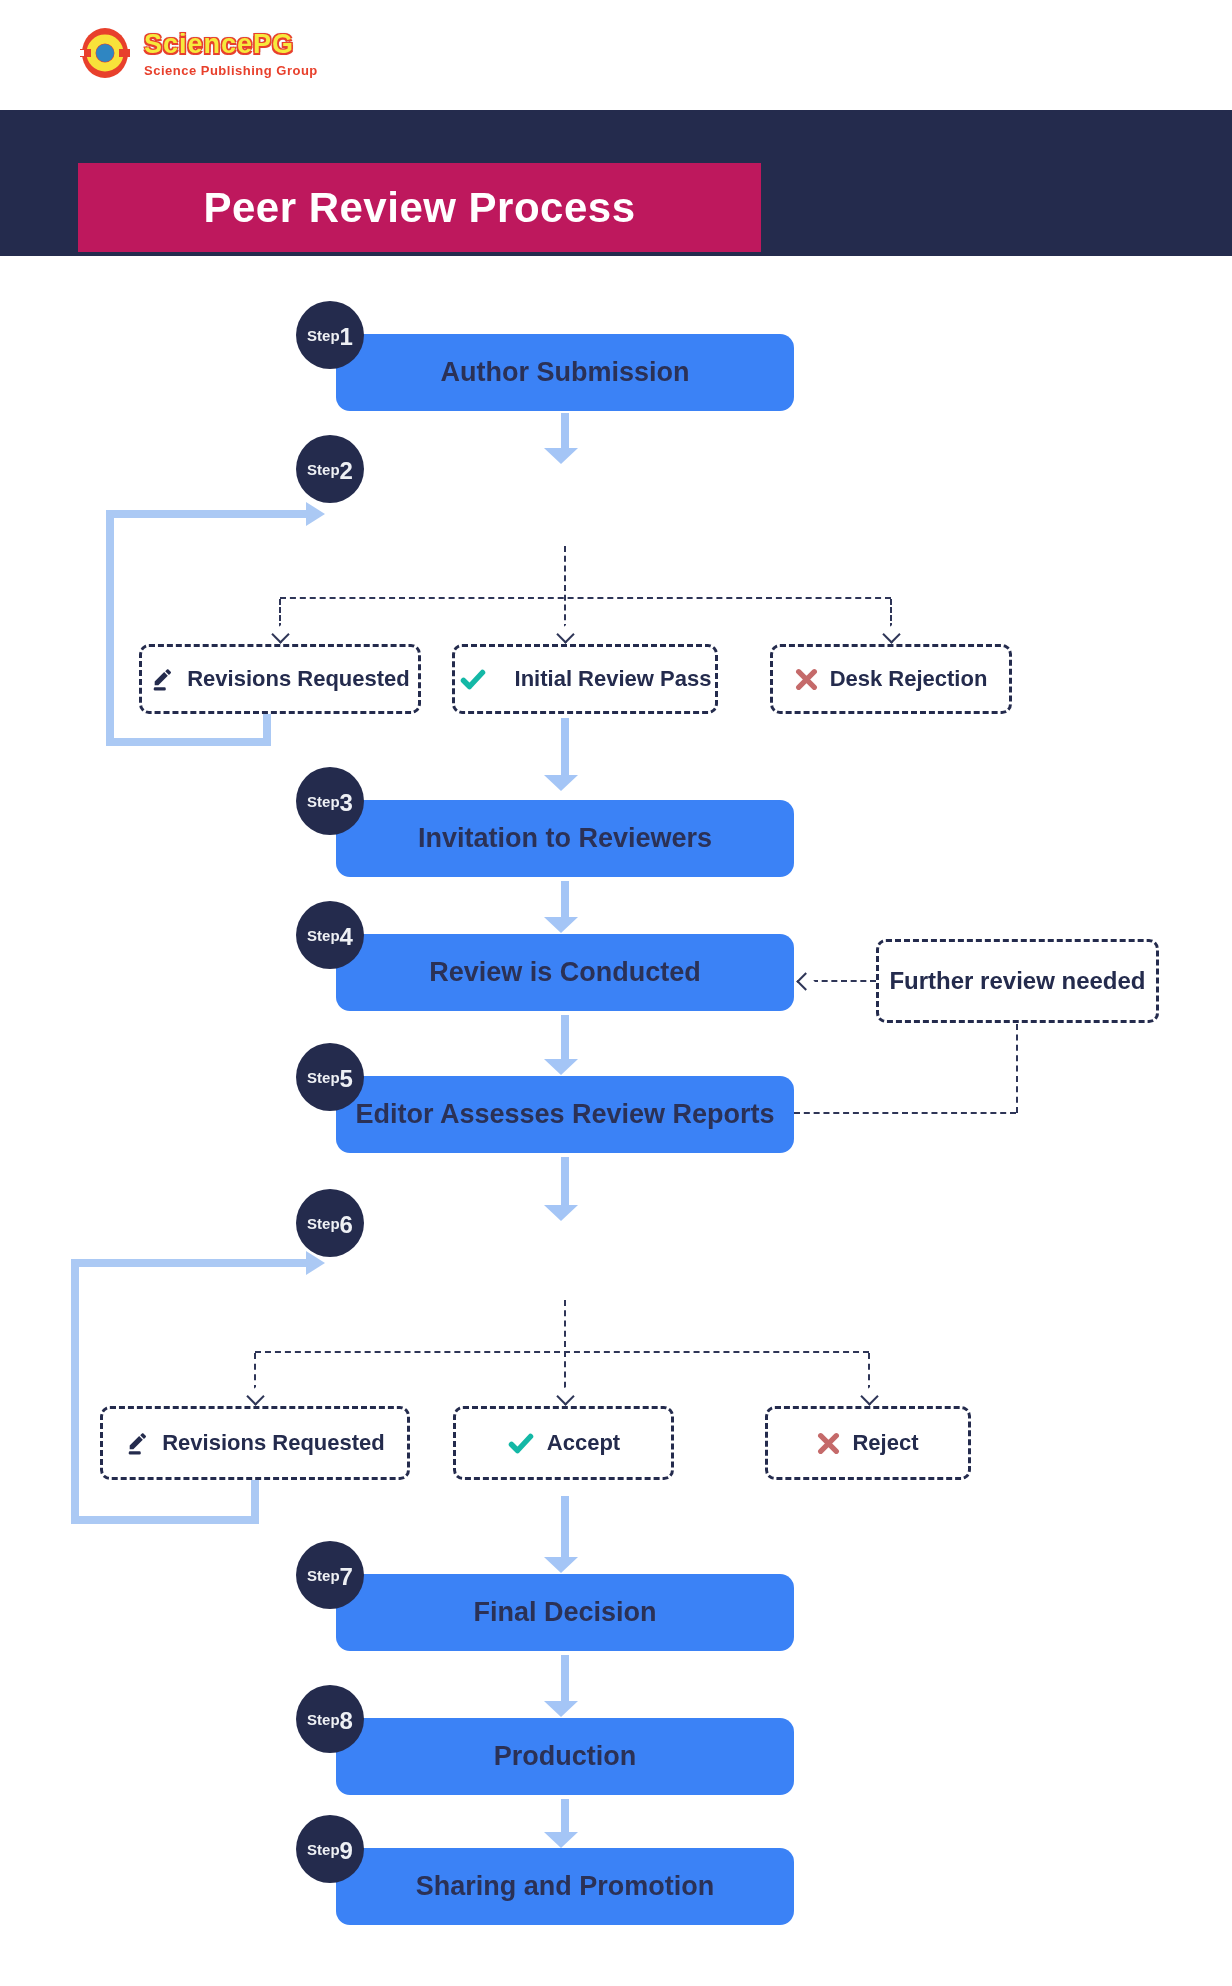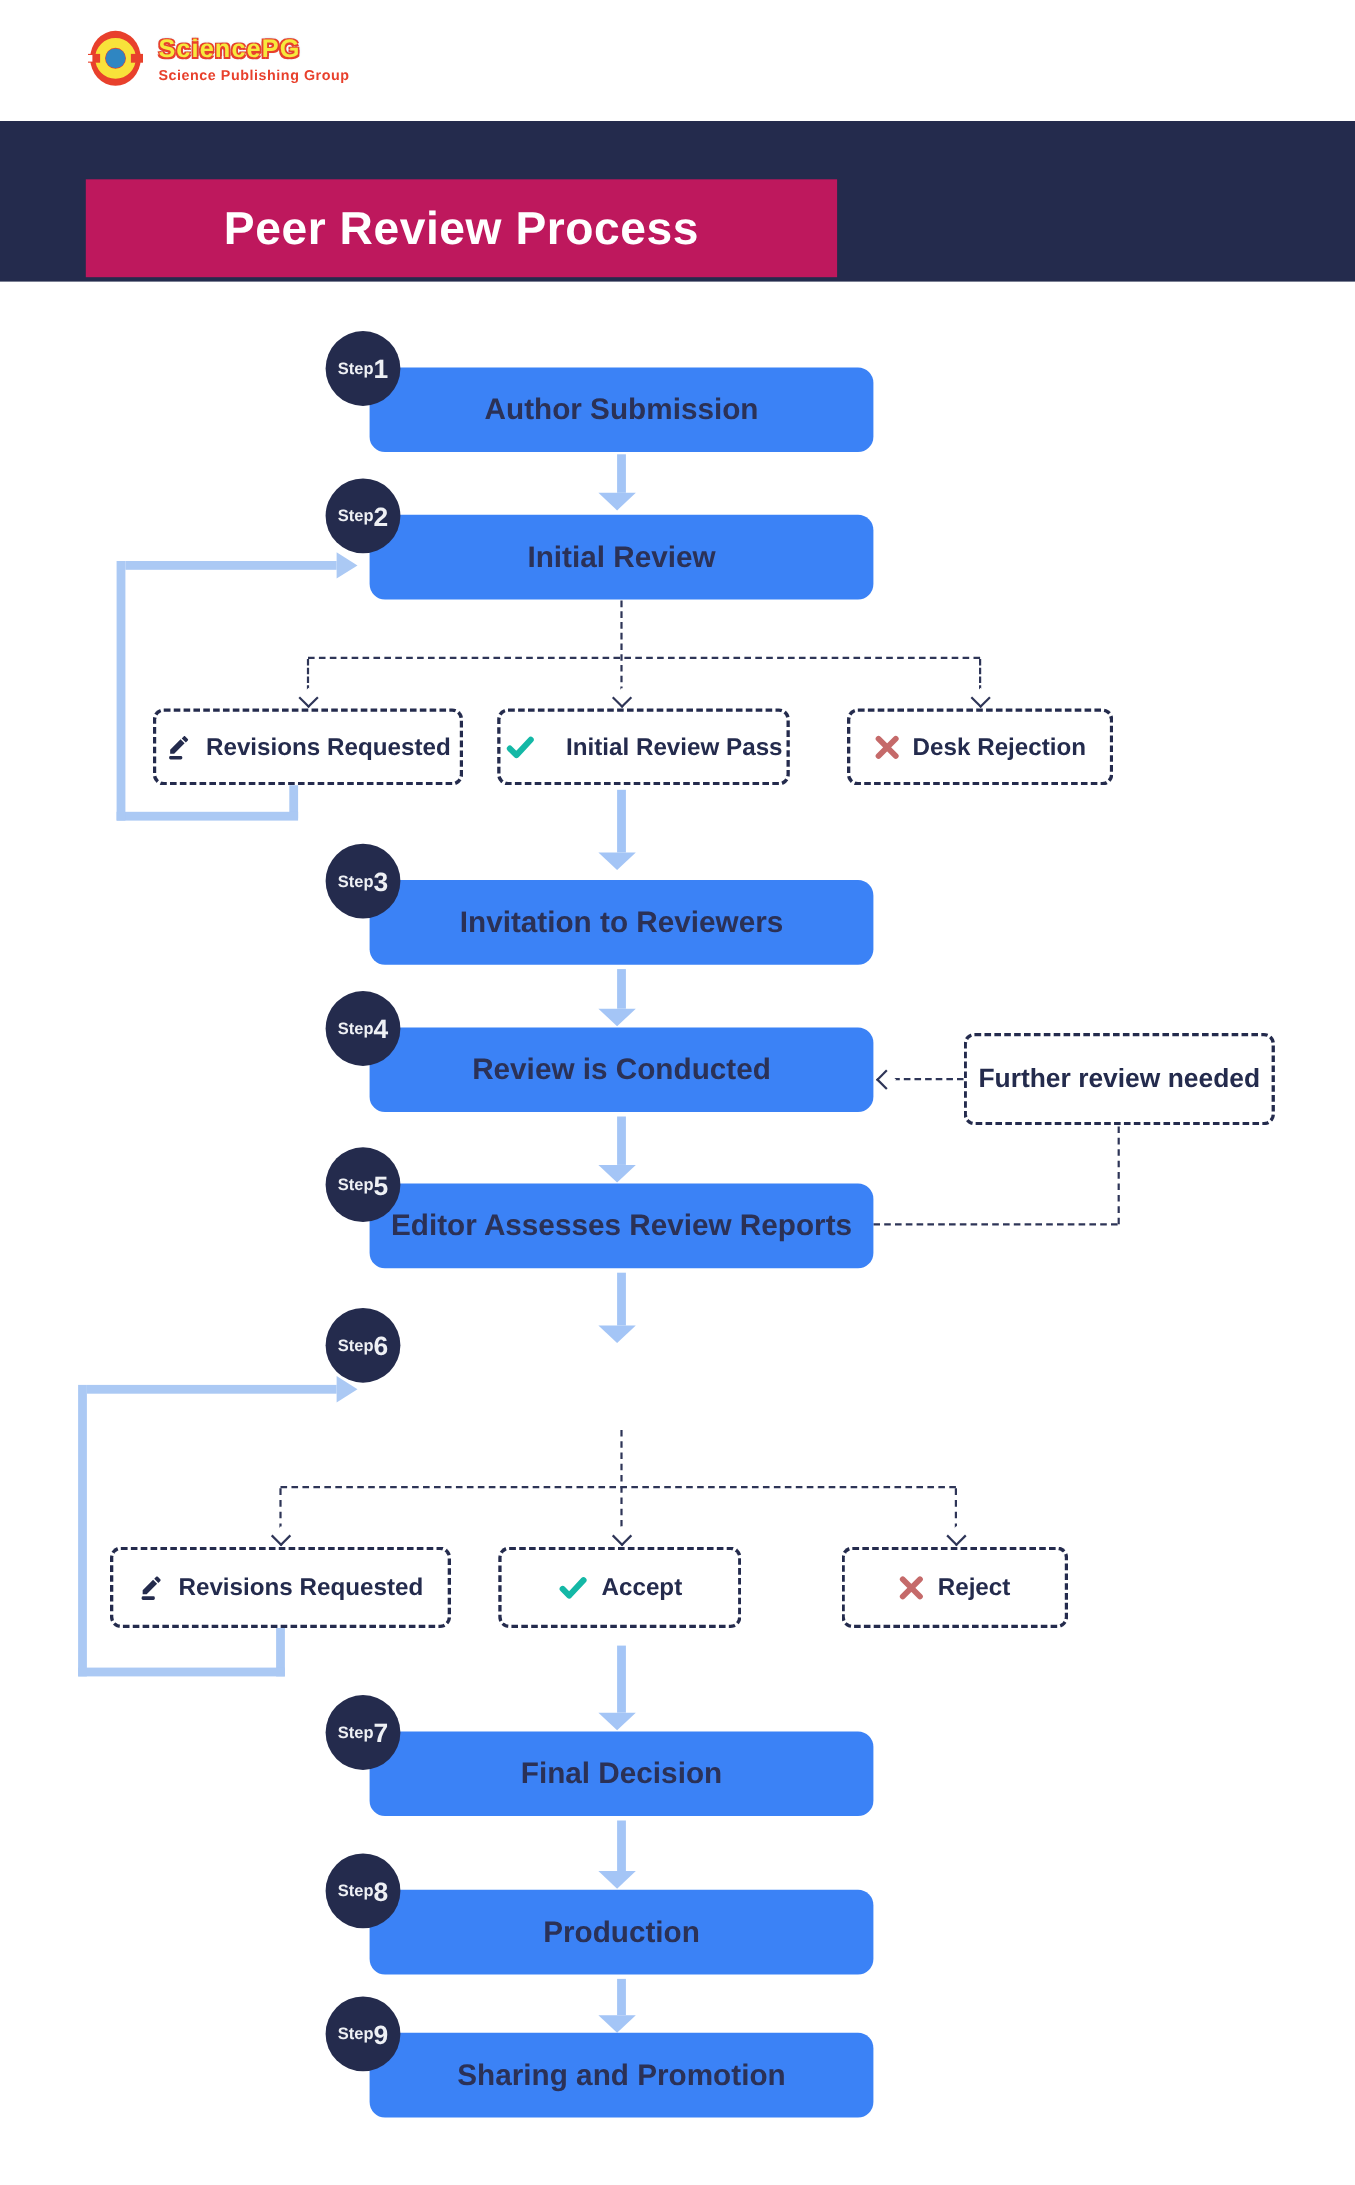--- a/index.html
+++ b/index.html
@@ -3,21 +3,21 @@
 <meta charset="utf-8">
 <style>
   html,body{margin:0;padding:0;background:#ffffff;}
   .canvas{position:relative;width:1232px;height:1986px;background:#ffffff;
           font-family:"Liberation Sans",sans-serif;overflow:hidden;}
 
   
   .top-header{position:absolute;left:0;top:0;width:1232px;height:110px;background:#ffffff;}
   .brand{position:absolute;left:80px;top:26px;display:flex;align-items:center;gap:14px;}
   .brand-text{display:flex;flex-direction:column;gap:3px;}
-  .brand-name{font-size:23px;font-weight:700;letter-spacing:1px;color:#f6e93c;
+  .brand-name{font-size:27px;font-weight:700;letter-spacing:1px;color:#f6e93c;
     text-shadow:-1.5px -1.5px 0 #e8402c,1.5px -1.5px 0 #e8402c,-1.5px 1.5px 0 #e8402c,
                  1.5px 1.5px 0 #e8402c,0 0 3px #7fb2d8;}
   .brand-tagline{font-size:13px;font-weight:700;color:#e8402c;letter-spacing:.5px;}
 
   .navy-band{position:absolute;left:0;top:110px;width:1232px;height:146px;background:#242b4d;}
   .title-banner{position:absolute;left:78px;top:163px;width:683px;height:89px;background:#be185d;
     display:flex;align-items:center;justify-content:center;color:#ffffff;
     font-size:42px;font-weight:700;letter-spacing:.5px;}
 
   
@@ -143,21 +143,20 @@
   <div class="step-circle" style="top:301px;">
     <span class="w">Step</span>
     <span class="n">1</span>
   </div>
   <div class="flow-box" style="top:334px;">Author Submission</div>
 
   <div class="step-circle" style="top:435px;">
     <span class="w">Step</span>
     <span class="n">2</span>
   </div>
-  <div class="flow-box" style="top:468px;">Initial Review</div>
 
   <div class="step-circle" style="top:767px;">
     <span class="w">Step</span>
     <span class="n">3</span>
   </div>
   <div class="flow-box" style="top:800px;">Invitation to Reviewers</div>
 
   <div class="step-circle" style="top:901px;">
     <span class="w">Step</span>
     <span class="n">4</span>

